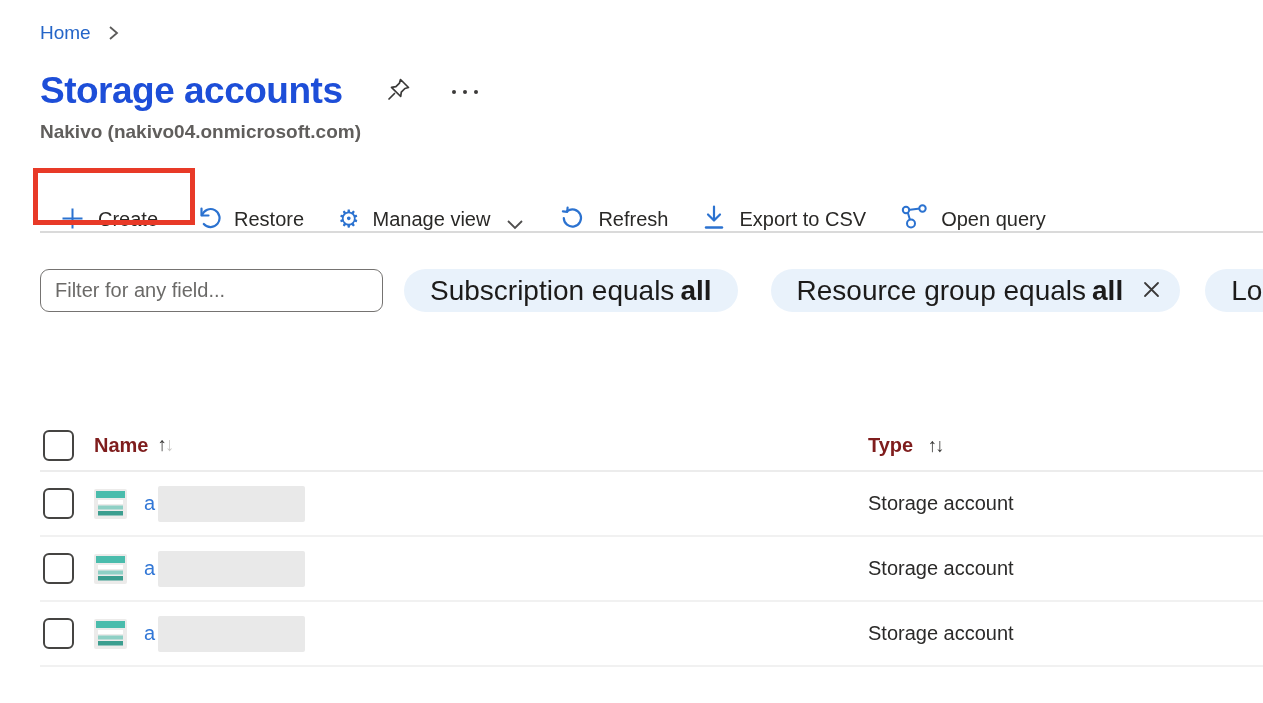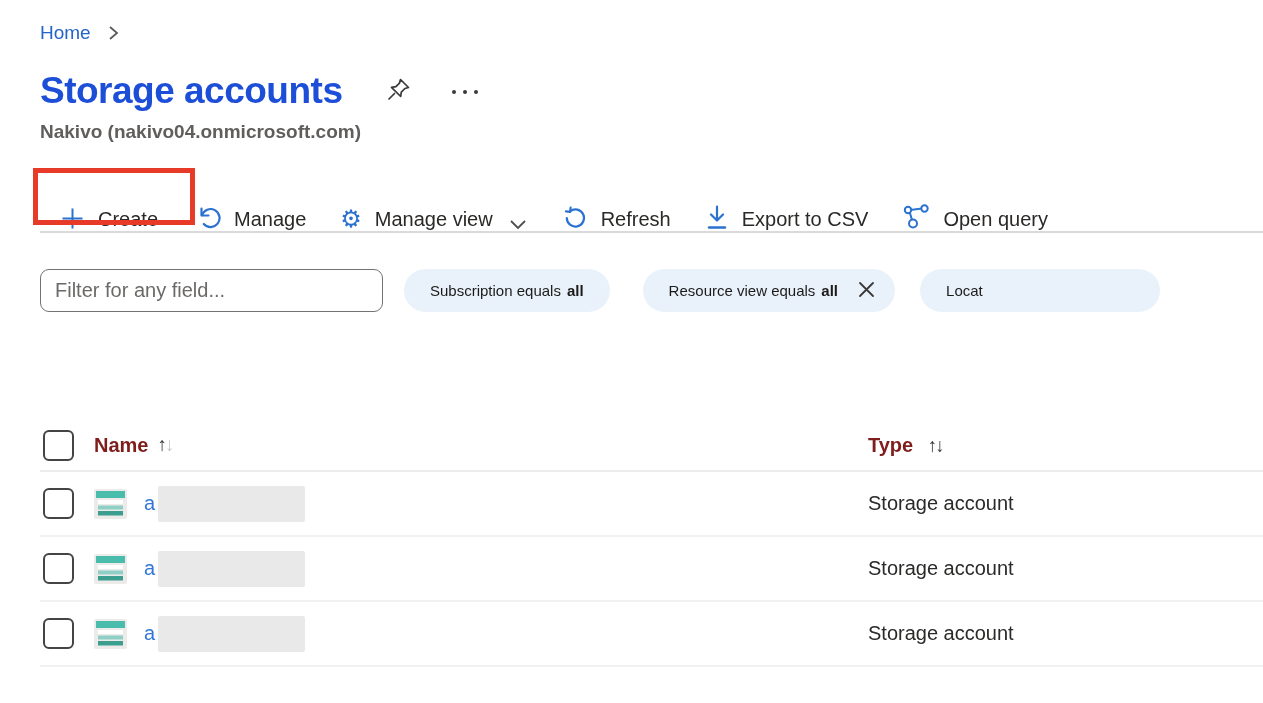--- a/index.html
+++ b/index.html
@@ -42,21 +42,21 @@
   .toolbar-rule{height:2px;background:#dadada;width:100%;}
   .create-annotation{position:absolute;left:-7px;top:1px;width:162px;height:57px;
     border:5px solid var(--annotation_red);pointer-events:none;z-index:3;}
 
   
   .filter-row{margin-top:36px;display:flex;align-items:center;}
   .filter-input{width:343px;height:43px;border:1px solid #757371;border-radius:9px;
     font-size:20px;color:#444;padding:0 14px;font-family:"Liberation Sans",sans-serif;flex:none;}
   .filter-input::placeholder{color:#6b6a68;}
   .pill{height:43px;border-radius:22px;background:var(--pill_bg);display:flex;align-items:center;
-    font-size:15px;color:#1c1b1a;padding:0 26px;cursor:pointer;flex:none;white-space:nowrap;}
+    font-size:28px;color:#1c1b1a;padding:0 26px;cursor:pointer;flex:none;white-space:nowrap;}
   .pill b{margin-left:6px;}
   .pill-1{margin-left:21px;}
   .pill-2{margin-left:33px;padding-right:16px;}
   .pill-3{margin-left:25px;min-width:240px;}
   .pill-x{background:none;border:none;cursor:pointer;display:inline-flex;margin-left:16px;padding:2px;}
 
   
   .table{margin-top:108px;}
   .thead,.trow{display:flex;align-items:center;}
   .thead{height:52px;border-bottom:2px solid #ececec;}
@@ -121,21 +121,21 @@
         </span>
         <span>Create</span>
       </button>
       <button class="tbtn">
         <span class="ticon">
           <svg width="24" height="26" viewBox="0 0 24 26">
             <path d="M4.5 3.5v7h7" fill="none" stroke="var(--accent_blue)" stroke-width="2.2" stroke-linecap="round" stroke-linejoin="round"></path>
             <path d="M5 10.2A9 9 0 1 1 6.8 19" fill="none" stroke="var(--accent_blue)" stroke-width="2.2" stroke-linecap="round"></path>
           </svg>
         </span>
-        <span>Manage</span>
+        <span>Restore</span>
       </button>
       <button class="tbtn">
         <span class="gear-glyph">⚙</span>
         <span>Manage view</span>
         <span class="dd-chevron">
           <svg width="20" height="14" viewBox="0 0 20 14">
               <path d="M3 4l7 7 7-7" fill="none" stroke="#4f4e4d" stroke-width="1.8"></path>
             </svg>
         </span>
       </button>
@@ -173,21 +173,21 @@
     <div class="create-annotation"></div>
   </div>
 
   <div class="filter-row">
     <input class="filter-input" type="text" placeholder="Filter for any field..." style="">
     <div class="pill pill-1">
       <span>Subscription equals</span>
       <b>all</b>
     </div>
     <div class="pill pill-2">
-      <span>Resource view equals</span>
+      <span>Resource group equals</span>
       <b>all</b>
       <button class="pill-x">
         <span>
           <svg width="21" height="21" viewBox="0 0 21 21">
               <path d="M4 4l13 13M17 4L4 17" stroke="#3b3a39" stroke-width="1.8" stroke-linecap="round"></path>
             </svg>
         </span>
       </button>
     </div>
     <div class="pill pill-3">

